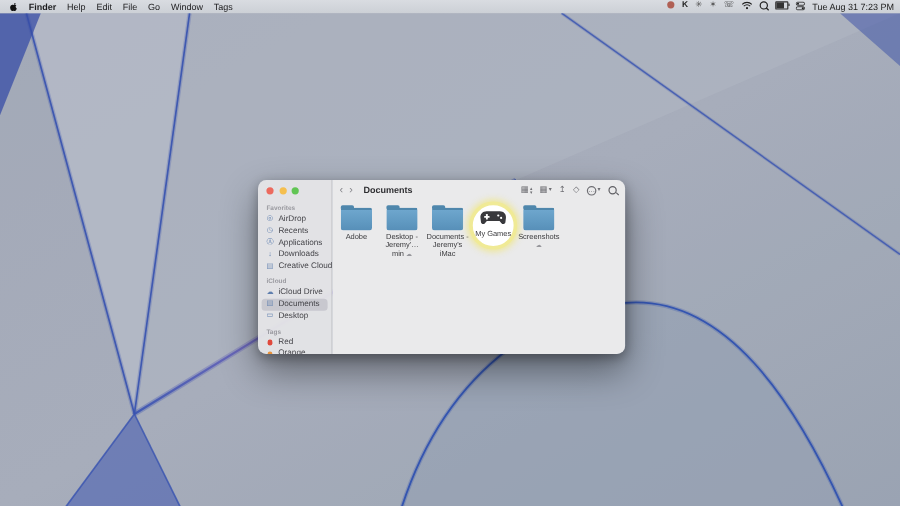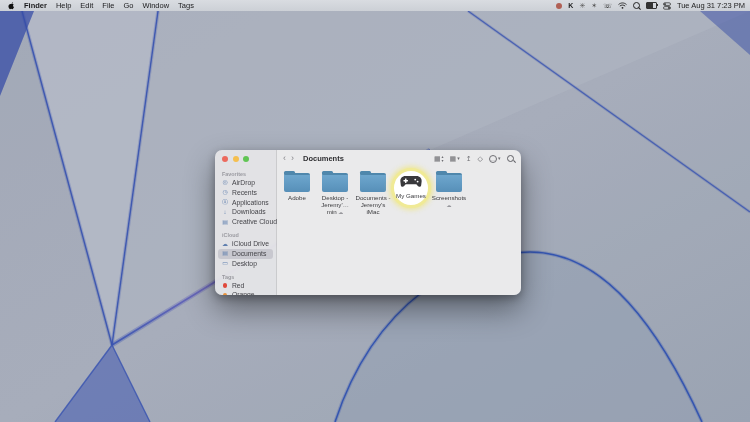--- a/index.html
+++ b/index.html
@@ -18,21 +18,21 @@
   .menubar{
     position:absolute;top:0;left:0;right:0;height:11px;
     background:linear-gradient(180deg,#d9dce1,#ccd0d6);
     display:flex;align-items:center;font-size:7.5px;color:#1b1b1d;
     z-index:5;
   }
   .mb-left{display:flex;align-items:center;gap:9px;padding-left:8px;}
   .mb-apple{display:flex;align-items:center;}
   .mb-apple svg{width:7px;height:8px;}
   .mb-app{font-weight:bold;}
-  .mb-right{margin-left:auto;display:flex;align-items:center;gap:6px;padding-right:5px;color:#222;}
+  .mb-right{margin-left:auto;display:flex;align-items:flex-start;gap:6px;padding-right:5px;color:#222;}
   .mb-ic{font-size:7px;line-height:1;display:inline-flex;align-items:center;}
   .mb-dot{width:6px;height:6px;border-radius:50%;background:#b06055;}
   .mb-k{font-weight:bold;font-size:7px;}
   .mb-batt{width:9px;height:5px;border:0.8px solid #333;border-radius:1px;position:relative;background:linear-gradient(90deg,#333 70%,transparent 70%);}
   .mb-batt::after{content:"";position:absolute;right:-2px;top:1px;width:1.2px;height:2.4px;background:#333;}
   .mag{width:5px;height:5px;border:1px solid #222;border-radius:50%;position:relative;display:inline-block;}
   .mag::after{content:"";position:absolute;width:3px;height:1px;background:#222;transform:rotate(45deg);right:-2.4px;bottom:-0.6px;}
   .mb-clock{font-size:7.5px;white-space:nowrap;}
   
   .window{

